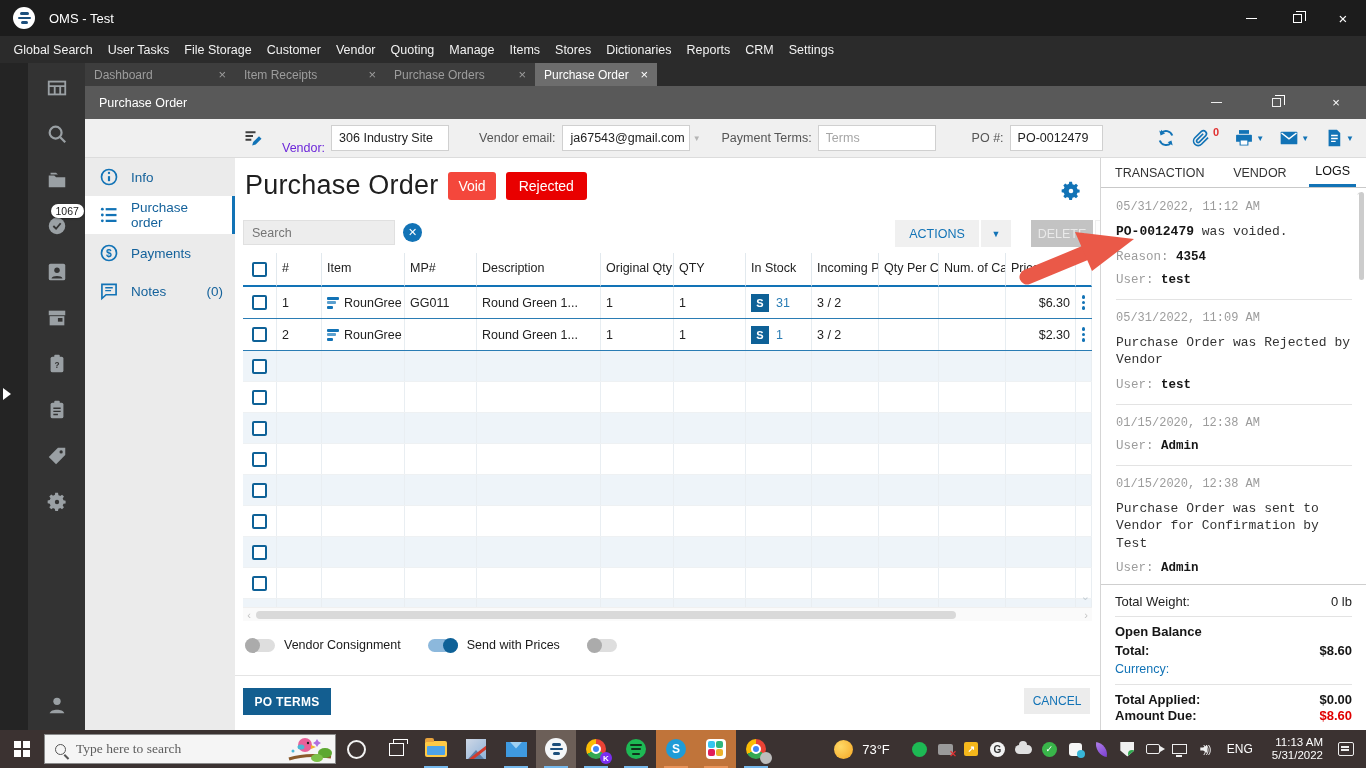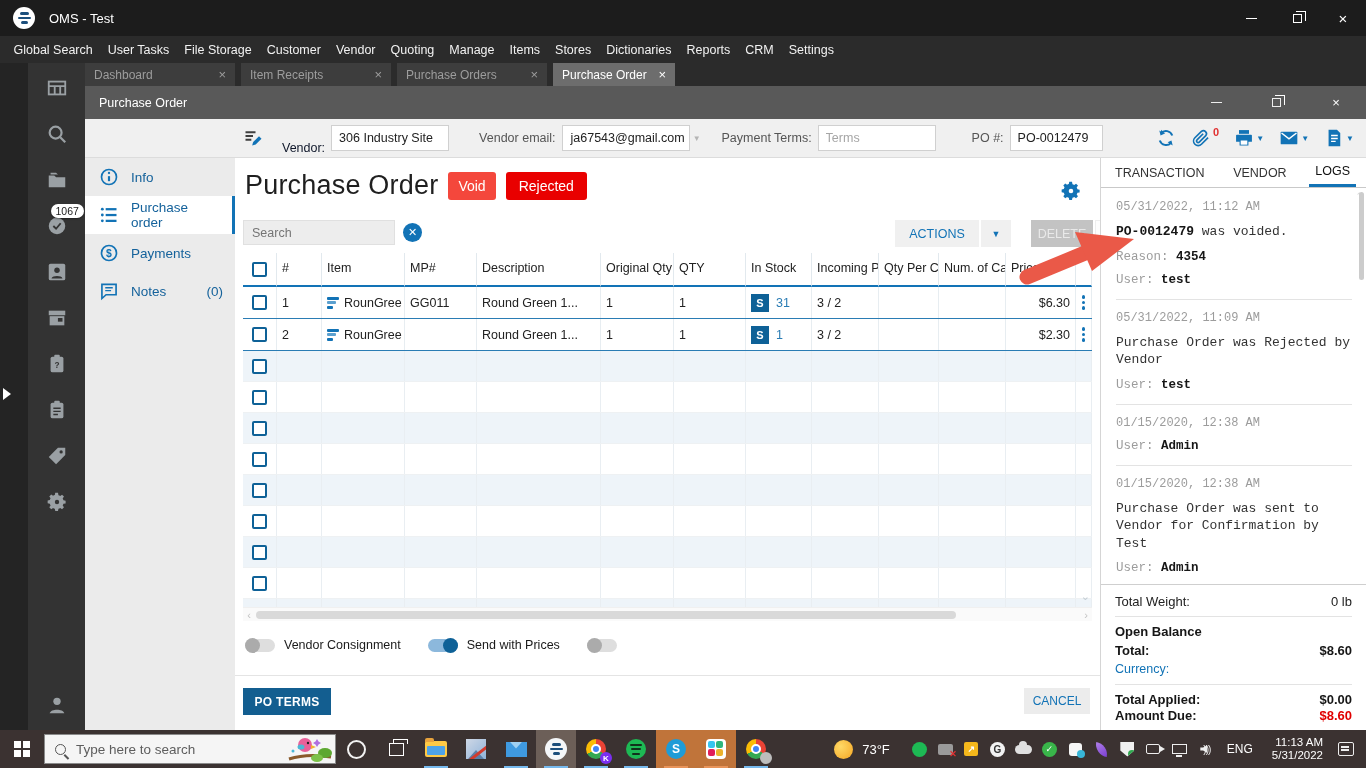--- a/index.html
+++ b/index.html
@@ -16,21 +16,21 @@
   .wc { width:46px; height:100%; display:flex; align-items:center; justify-content:center; color:#fff; font-size:15px; }
   .ic-min { width:11px; border-bottom:1.4px solid #fff; height:1px; display:inline-block; }
   .ic-rest { width:9px; height:9px; border:1.3px solid #fff; position:relative; display:inline-block; }
   .ic-rest::before { content:""; position:absolute; top:-4px; left:2px; width:9px; height:9px; border-top:1.3px solid #fff; border-right:1.3px solid #fff; }
 
   
   .menubar { position:absolute; left:0; top:36px; width:1366px; height:27px; background:#2b2b2b; display:flex; align-items:center; padding-left:6px; z-index:5; }
   .menubar span { color:#f2f2f2; font-size:12.5px; padding:0 7.5px; cursor:default; }
 
   
-  .tabstrip { position:absolute; left:85px; top:63px; right:0; height:23px; background:#2b2b2b; display:flex; gap:6px; z-index:4; }
+  .tabstrip { position:absolute; left:85px; top:63px; right:0; height:23px; background:#2b2b2b; display:flex; gap:0; z-index:4; }
   .tab { width:150px; background:#3d3d3d; color:#9d9d9d; font-size:12px; display:flex; align-items:center; justify-content:space-between; padding:0 9px; }
   .tab.active { background:#6d6d6d; color:#fff; width:122px; }
   .tab .x { font-size:13px; }
 
   
   .leftrail { position:absolute; left:0; top:63px; width:28px; height:667px; background:#242424; z-index:4; }
   .expand { position:absolute; left:3px; top:325px; width:0; height:0; border-left:8px solid #fff; border-top:6px solid transparent; border-bottom:6px solid transparent; }
   .sidebar { position:absolute; left:28px; top:63px; width:57px; height:667px; background:#333; z-index:4; display:flex; flex-direction:column; align-items:center; }
   .sbi { margin-top:22px; position:relative; width:24px; height:24px; display:flex; align-items:flex-end; justify-content:center; }
   .sbi svg { width:22px; height:22px; }
@@ -38,21 +38,21 @@
   .badge1067 { position:absolute; top:-9px; left:6px; background:#fff; color:#222; font-size:10.5px; padding:1px 5px; border-radius:8px; box-shadow:0 1px 2px rgba(0,0,0,.4); white-space:nowrap; }
   .sbi.bottomuser { margin-top:auto; margin-bottom:14px; }
 
   
   .appwindow { position:absolute; left:85px; top:86px; width:1281px; height:644px; background:#fff; z-index:3; }
   .wtitle { height:33px; background:#595959; color:#fff; display:flex; align-items:center; padding-left:14px; font-size:12.5px; }
   .wtitle .wincontrols .wc { width:60px; font-size:13px; }
   .wtitle .ic-min,.wtitle .ic-rest{ border-color:#eee; }
   .wheader { height:39px; background:#f0f0f0; border-bottom:1px solid #dcdcdc; display:flex; align-items:center; font-size:12.5px; position:relative; }
   .wheader .lbl { color:#555; margin:0 6px 0 18px; }
-  .wheader .lbl.blue { color:#0f172a;margin-top:19px; }
+  .wheader .lbl.blue { color:#6d28d9;margin-top:19px; }
   .fld { background:#fff; border:1px solid #d0d0d0; height:26px; font-size:12.5px; padding:0 7px; color:#222; font-family:inherit; }
   .fld::placeholder { color:#a6a6a6; }
   .combo { background:#fff; border:1px solid #d0d0d0; height:26px; display:flex; align-items:center; padding:0 6px 0 8px; gap:8px; }
   .combo .val { font-size:12.5px; }
   .arr { color:#b5b5b5; font-size:8px; }
   .hicons { position:absolute; right:12px; top:0; height:100%; display:flex; align-items:center; gap:15px; }
   .hic { display:flex; align-items:flex-start; gap:2px; }
   .hic svg { width:20px; height:20px; }
   .hic .darr { color:#1273b6; font-size:8px; margin-top:6px; }
   .clipcount { color:#e03131; font-size:11px; font-weight:bold; margin-top:-2px; }
@@ -149,21 +149,21 @@
   .annarrow { position:absolute; left:1015px; top:220px; z-index:40; }
 
   
   .taskbar { position:absolute; left:0; top:730px; width:1366px; height:38px; background:#3b3231; display:flex; align-items:center; z-index:10; }
   .start { width:44px; height:38px; display:flex; align-items:center; justify-content:center; }
   .winlogo { width:16px; height:16px; display:grid; grid-template-columns:7px 7px; grid-template-rows:7px 7px; gap:2px; }
   .winlogo i { background:#fff; }
   .tsearch { width:292px; height:30px; background:#f5f5f5; border:1px solid #8a8a8a; display:flex; align-items:center; padding:0 6px 0 10px; position:relative; }
   .tsearch .mag { width:11px; height:11px; border:1.8px solid #555; border-radius:50%; position:relative; margin-right:10px; flex:0 0 auto; }
   .tsearch .mag::after { content:""; position:absolute; left:9px; top:9px; width:6px; height:1.8px; background:#555; transform:rotate(45deg); transform-origin:0 0; }
-  .tsearch input { border:none; background:transparent; outline:none; font-size:13.5px; color:#6d28d9; width:170px; font-family:Liberation Sans, sans-serif; }
+  .tsearch input { border:none; background:transparent; outline:none; font-size:13.5px; color:#6d28d9; width:170px; font-family:Liberation Serif, serif; }
   .tsearch input::placeholder { color:#5d5d5d; }
   .bird { position:absolute; right:2px; bottom:0; }
   .tvbtn { width:40px; height:38px; display:flex; align-items:center; justify-content:center; }
   .tv { width:15px; height:13px; border:1.6px solid #fff; position:relative; background:transparent; }
   .tv::before { content:""; position:absolute; left:3px; top:-5px; width:13px; height:4px; border:1.6px solid #fff; border-bottom:none; }
   .cortana { width:40px; height:38px; display:flex; align-items:center; justify-content:center; }
   .cortana i { width:19px; height:19px; border:2.2px solid #f2f2f2; border-radius:50%; display:block; }
   .tapp { width:40px; height:38px; display:flex; align-items:center; justify-content:center; position:relative; }
   .tapp.activebg { background:#6c5f58; }
   .tapp.orangebg { background:#c0743a; }

